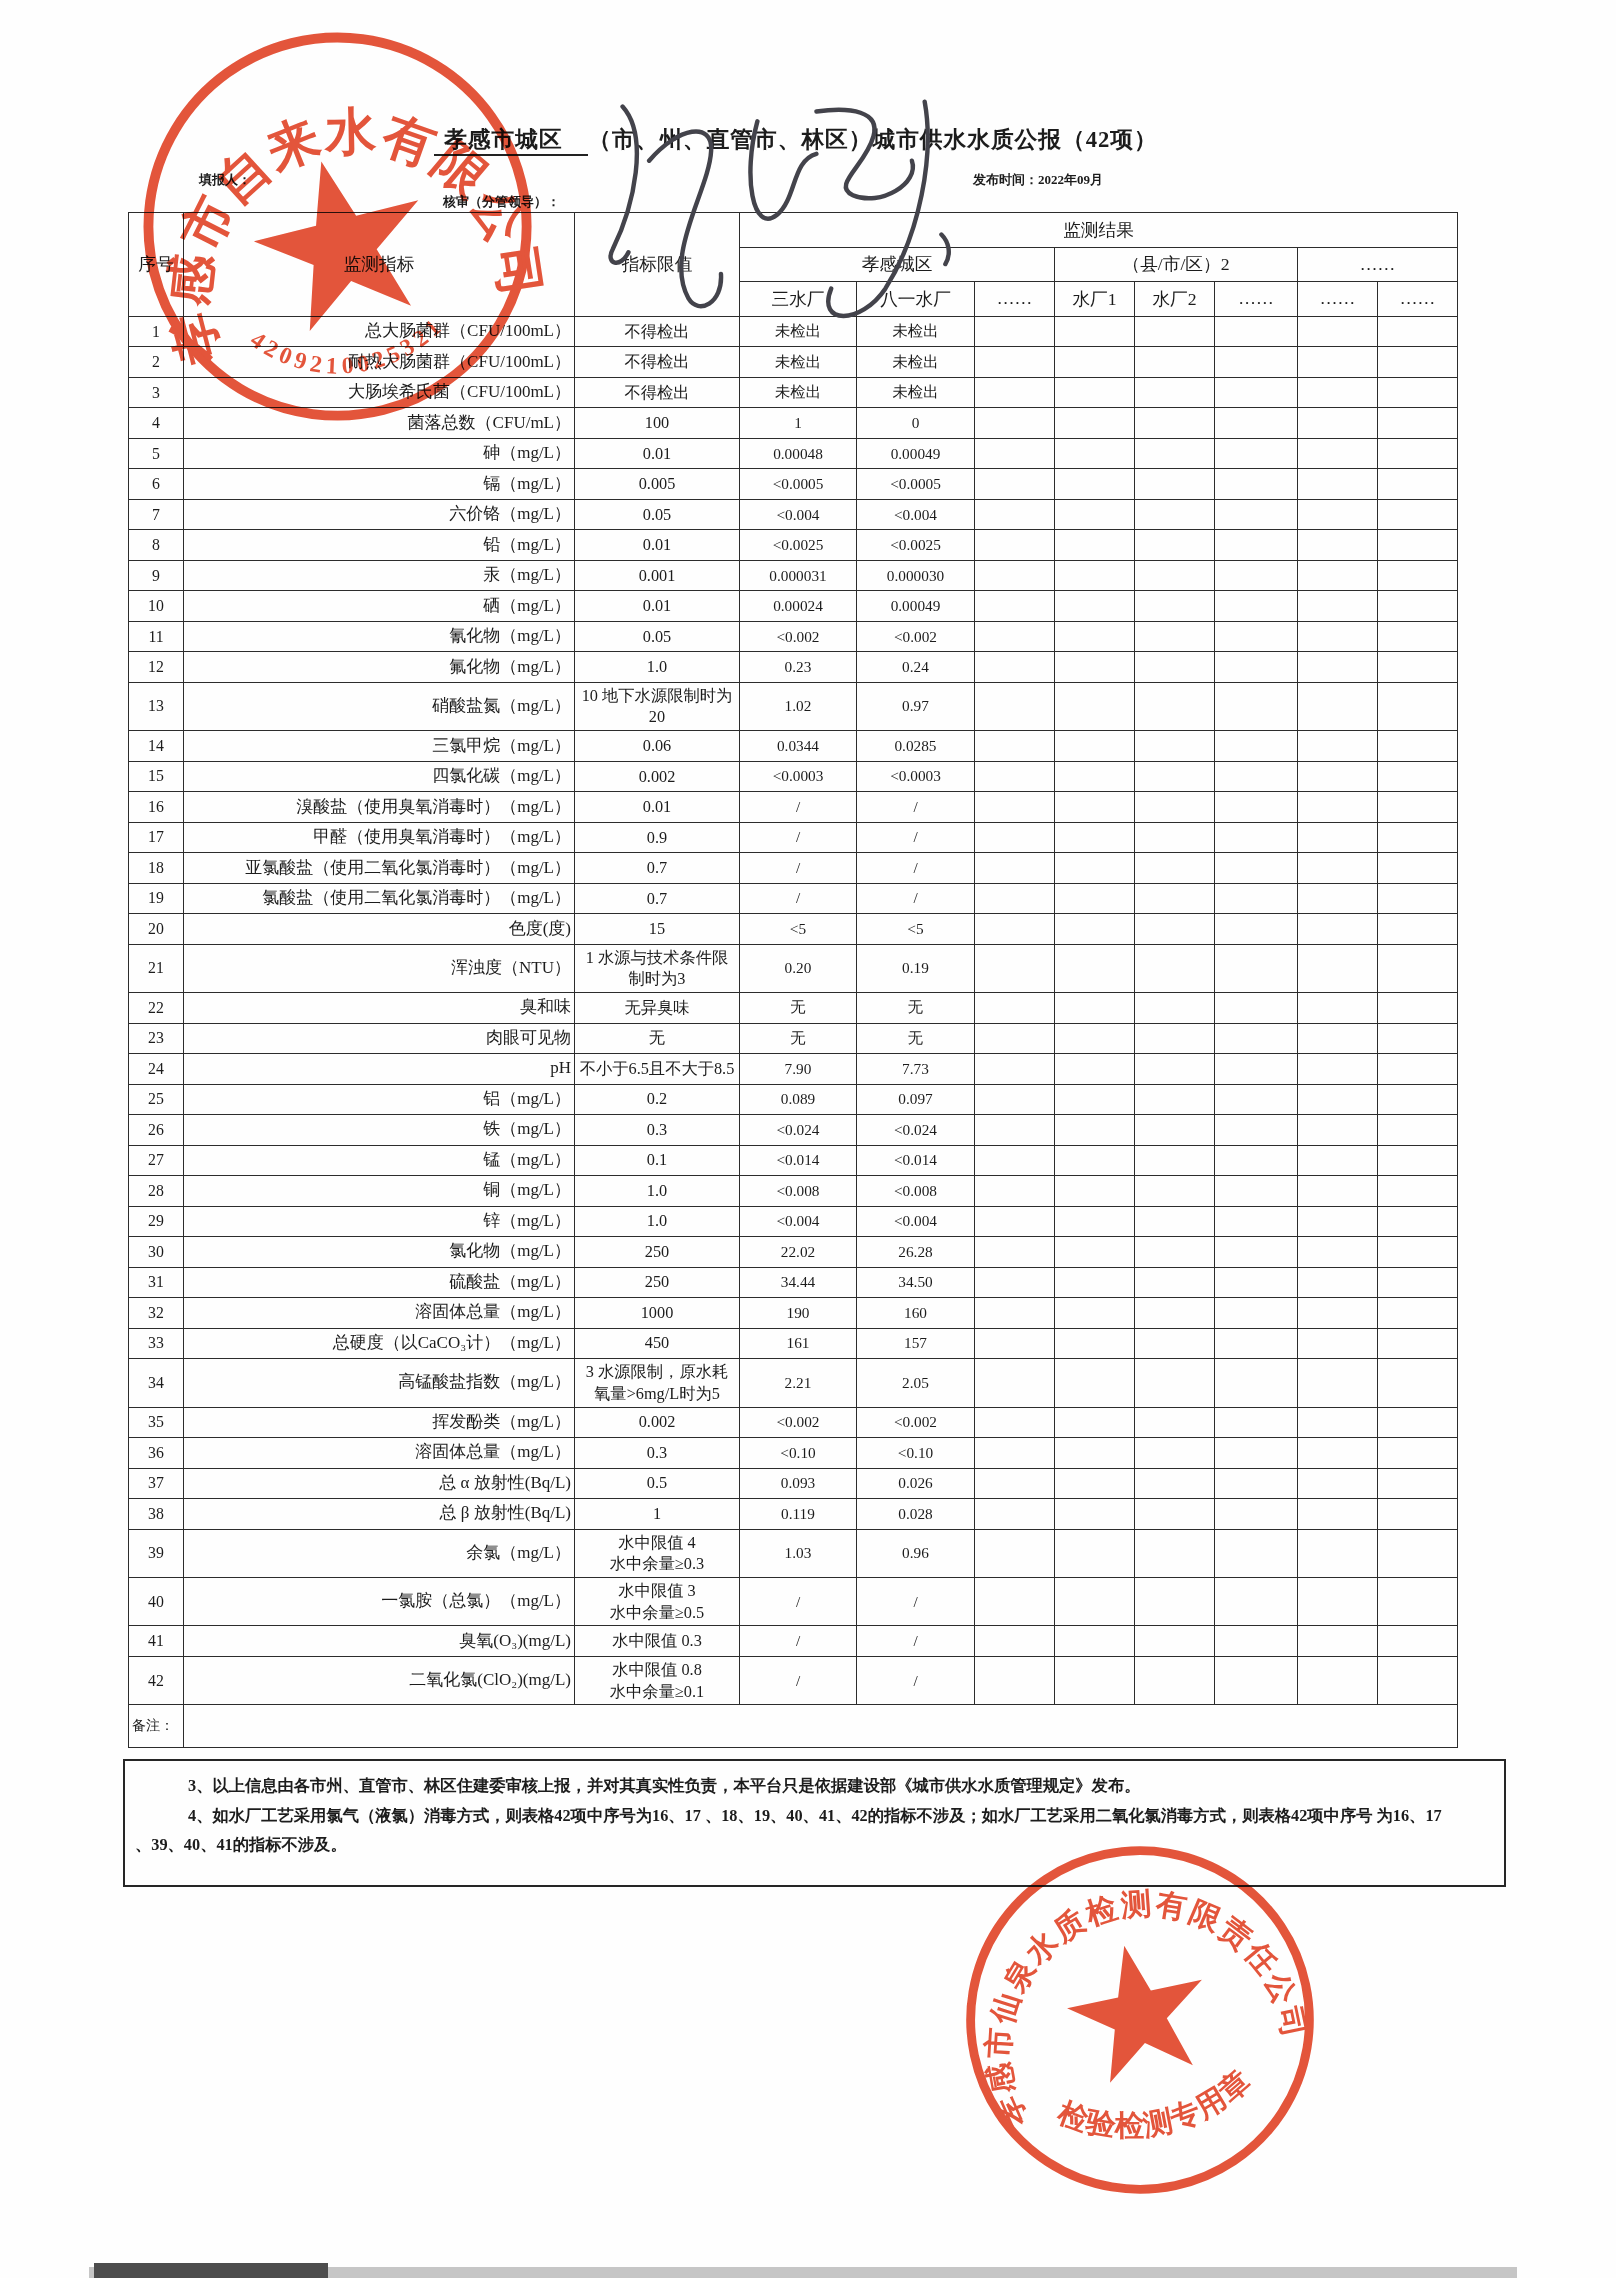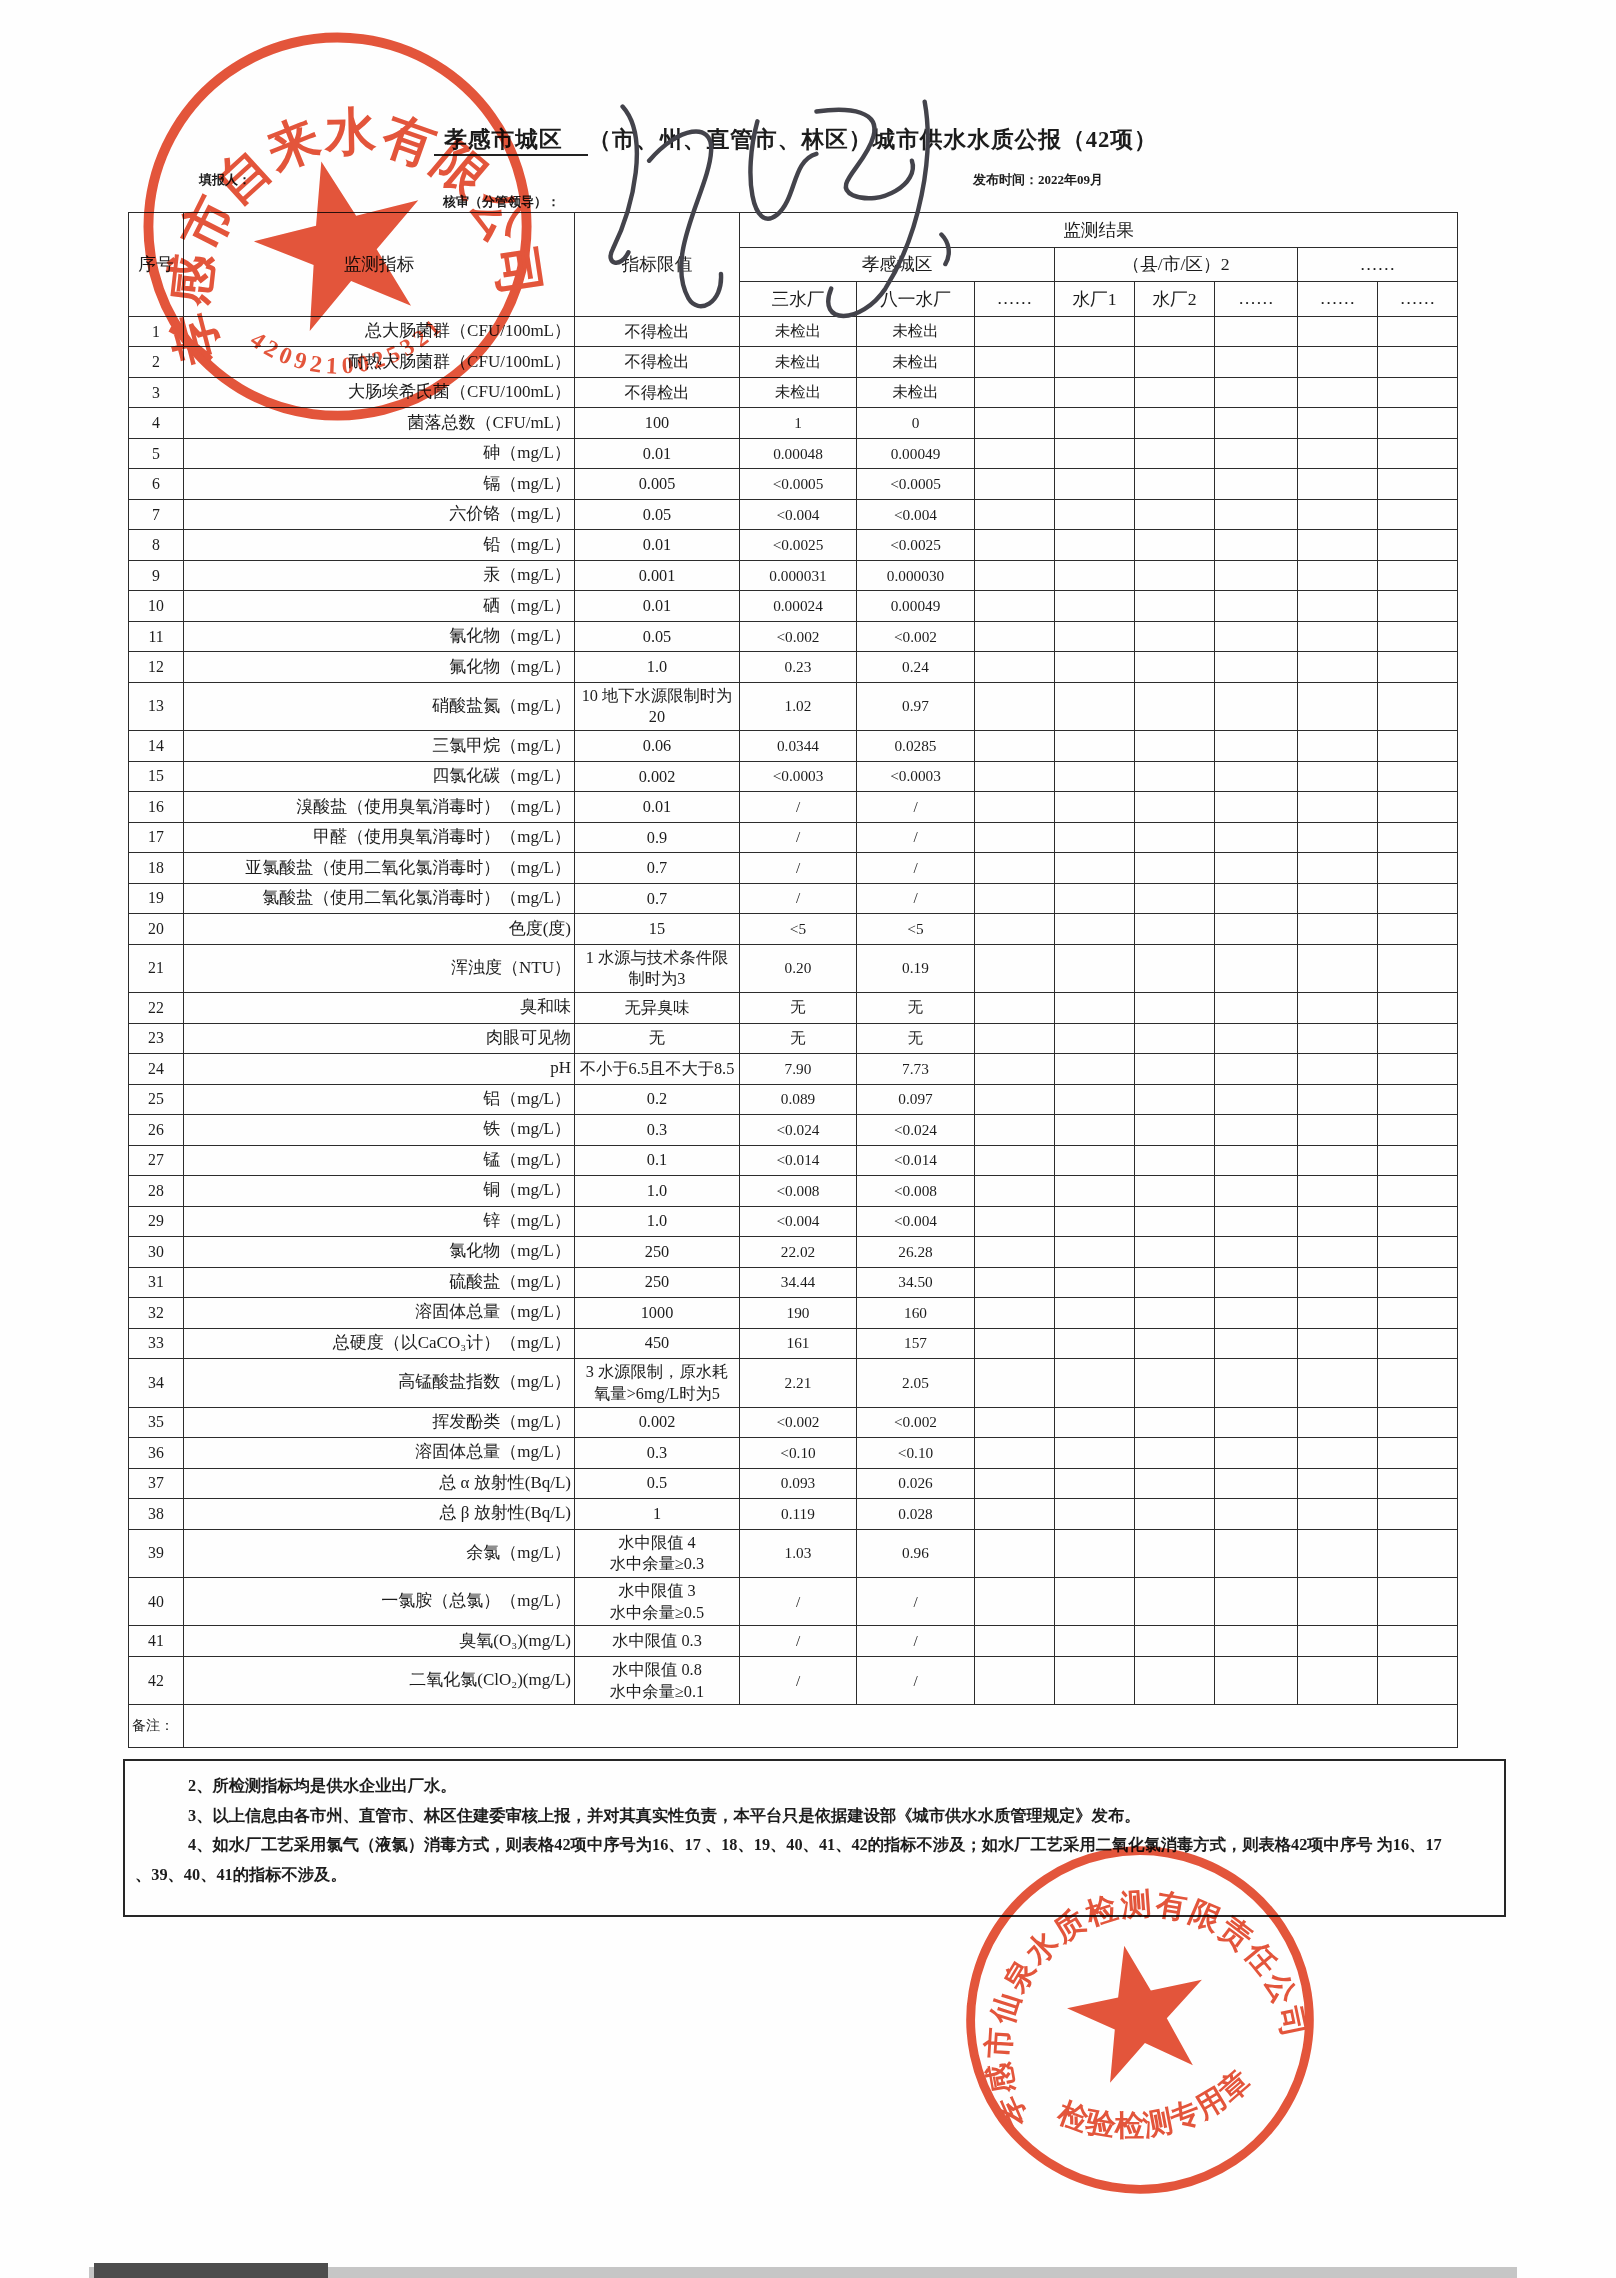--- a/index.html
+++ b/index.html
@@ -650,21 +650,20 @@
         </tbody>
       <tfoot>
         <tr class="remark-row">
           <td class="c-remark">备注：</td>
           <td colspan="10"></td>
         </tr>
       </tfoot>
     </table>
 
     <div class="notes-box">
-      <div class="note-indent">2、所检测指标均是供水企业出厂水。</div>
       <div class="note-indent">3、以上信息由各市州、直管市、林区住建委审核上报，并对其真实性负责，本平台只是依据建设部《城市供水水质管理规定》发布。</div>
       <div class="note-indent">4、如水厂工艺采用氯气（液氯）消毒方式，则表格42项中序号为16、17 、18、19、40、41、42的指标不涉及；如水厂工艺采用二氧化氯消毒方式，则表格42项中序号 为16、17</div>
       <div class="note-cont">、39、40、41的指标不涉及。</div>
     </div>
   </div>
 
   <svg class="signature" width="433" height="276" viewBox="0 0 440 280">
     <g fill="none" stroke="#43434b" stroke-width="4.5" stroke-linecap="round">
       <path d="M28,40 C55,70 40,140 18,185 C10,200 26,205 34,188"></path>
       <path d="M55,95 C85,60 120,55 118,85 C116,125 70,190 95,235 C105,252 130,240 128,210"></path>

